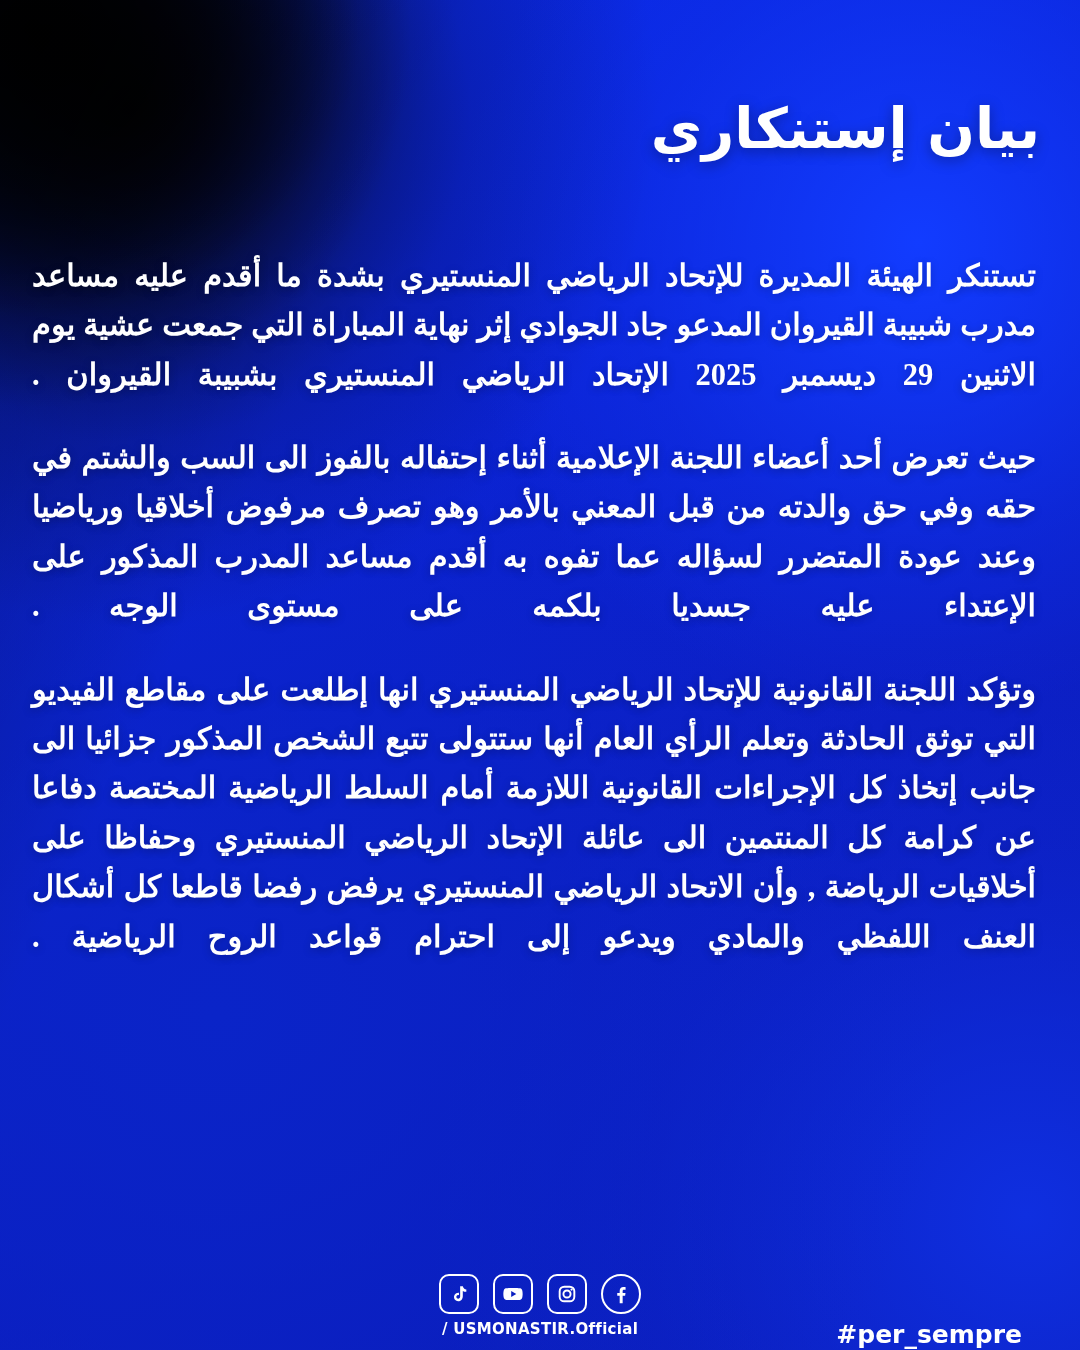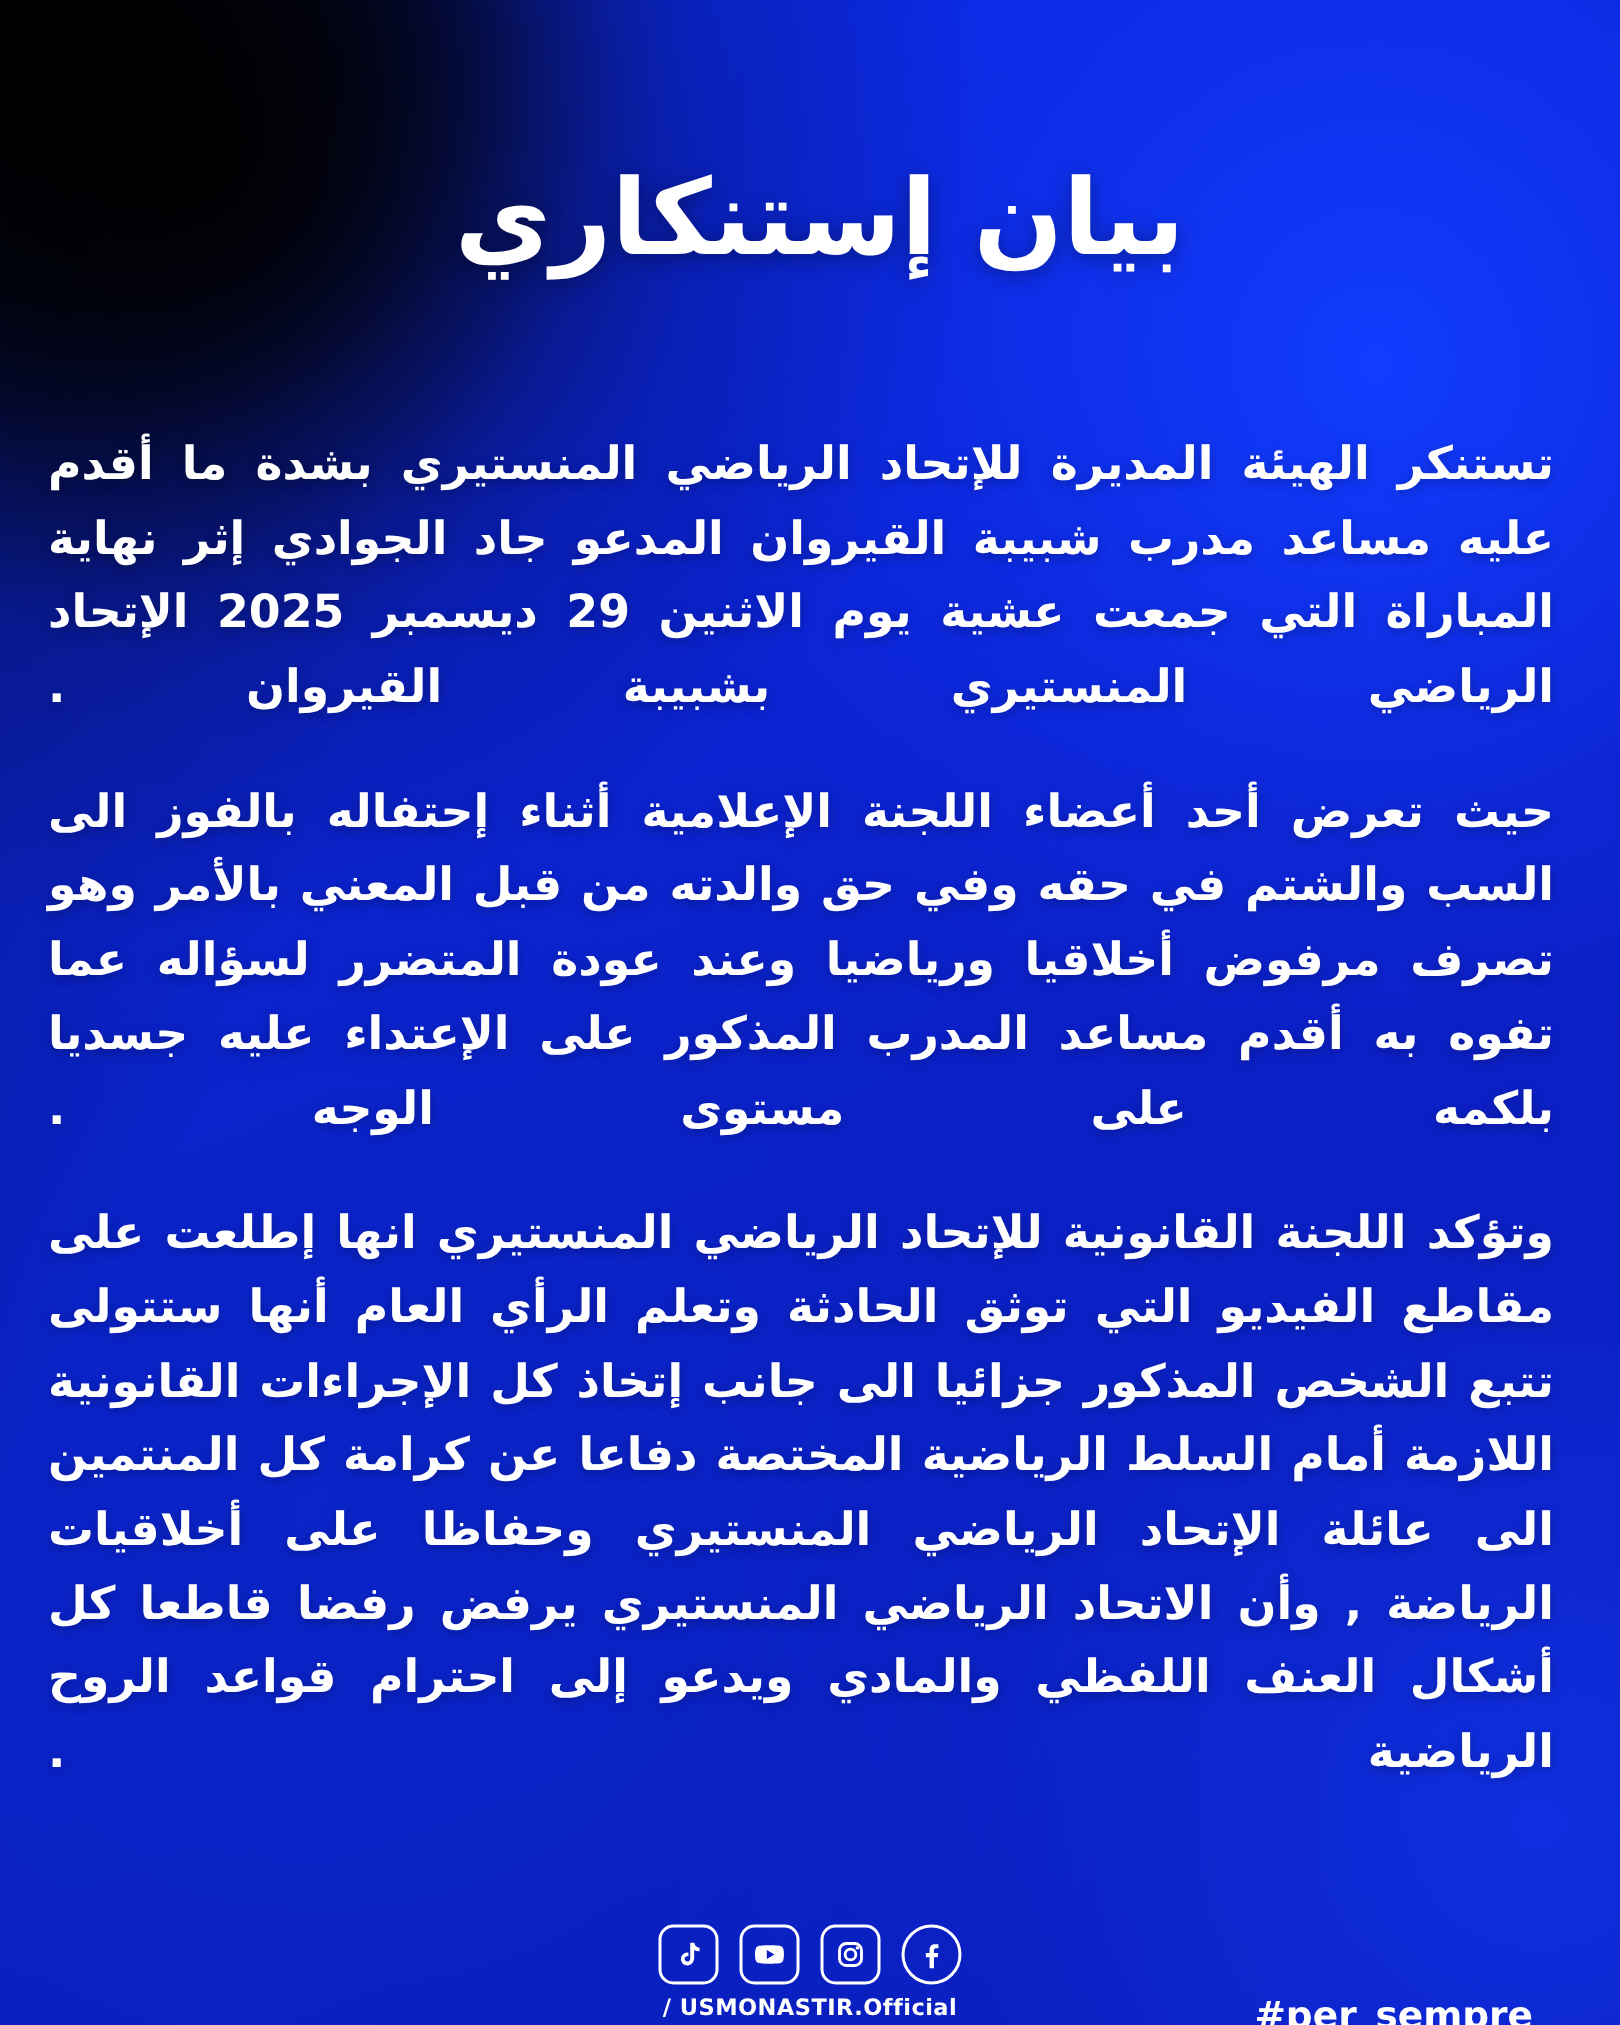--- a/index.html
+++ b/index.html
@@ -29,31 +29,31 @@
       radial-gradient(ellipse 42% 30% at 3% 2%, rgba(0,0,0,0.92) 0%, rgba(0,0,0,0.5) 40%, rgba(0,0,0,0) 72%),
       linear-gradient(115deg, rgba(0,0,0,0.35) 0%, rgba(0,0,0,0) 28%);
     pointer-events: none;
   }
   .content {
     position: relative;
     z-index: 2;
     height: 100%;
   }
   .title {
-    text-align: center;
     color: #ffffff;
-    font-size: 70px;
+    font-size: 56px;
     font-weight: 700;
     letter-spacing: -1px;
     padding: 62px 40px 0 53px;
     line-height: 1.05;
     text-shadow: 0 3px 14px rgba(0,0,0,0.35);
   }
   .body-wrap {
     padding: 56px 44px 0 32px;
+    font-family: Liberation Serif, serif;
   }
   .para {
     color: #ffffff;
     font-size: 30.5px;
     line-height: 1.62;
     text-align: justify;
     text-align-last: justify;
     margin: 0 0 34px 0;
     font-weight: 600;
     text-shadow: 0 2px 8px rgba(0,0,0,0.25);

